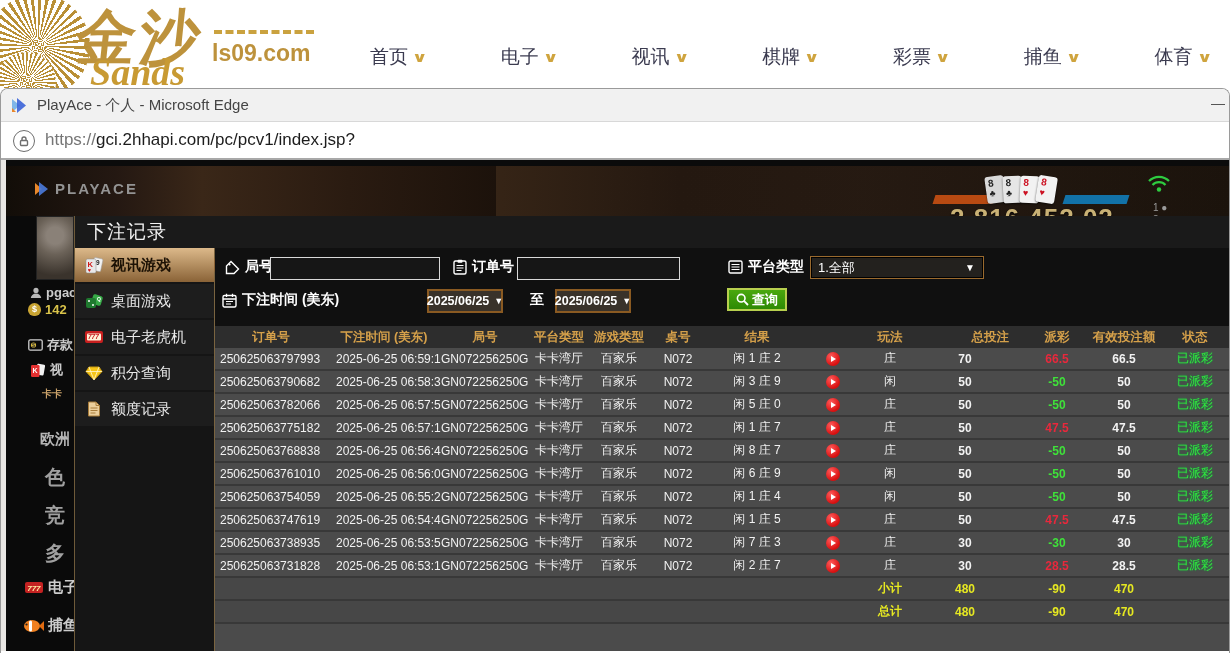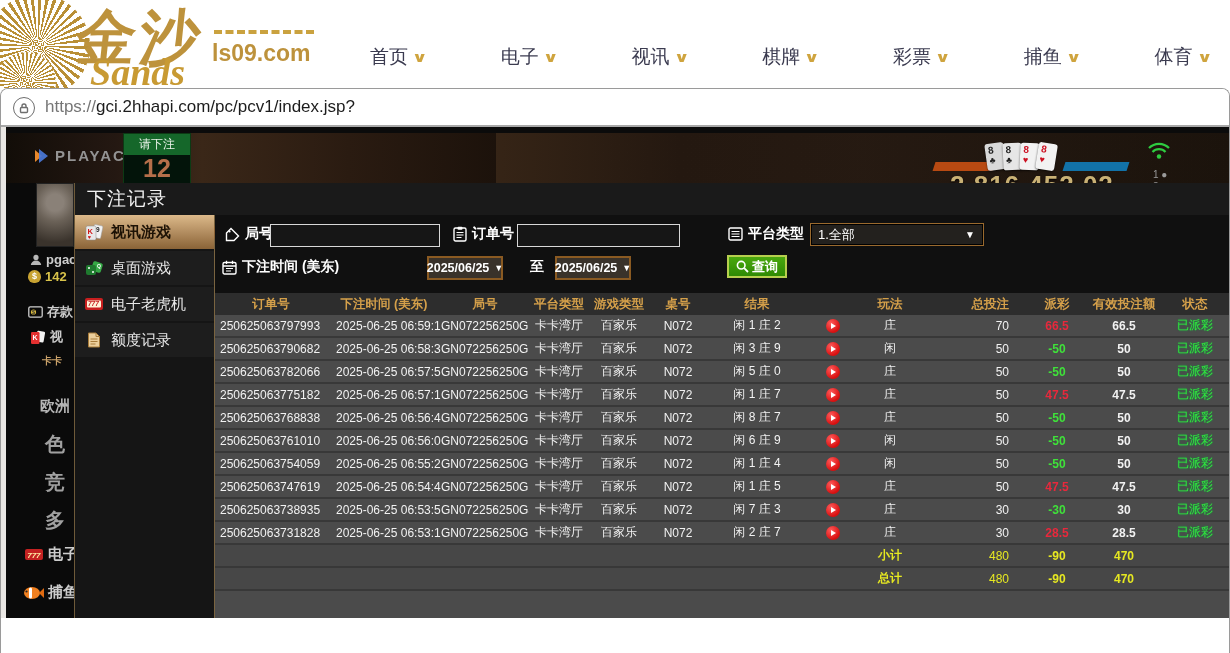--- a/index.html
+++ b/index.html
@@ -113,21 +113,21 @@
   
   #bet-table { position:absolute; left:0; right:0; top:78px; bottom:0; display:flex; flex-direction:column; background:#101010; }
   .t-grid { display:grid; grid-template-columns:112px 114px 88px 60px 60px 58px 100px 52px 62px 104px 64px 70px 1fr; align-items:center; }
   #t-head { height:22px; background:#2d2d2d; color:#d5a04a; font-weight:bold; font-size:12.5px; flex:none; }
   #t-head > div { text-align:center; }
   #t-head > div:nth-child(10) { text-align:right; padding-right:16px; }
   .t-row { height:23px; background:#4b4b4b; border-bottom:2px solid #383838; color:#f2f2f2; font-size:12px; flex:none; }
   .t-row > div { text-align:center; overflow:hidden; white-space:nowrap; }
   .t-row .c-order { text-align:left; padding-left:5px; }
   .t-row .c-time { text-align:left; padding-left:9px; }
-  .t-row .c-total { text-align:right; padding-right:16px; font-weight:normal; }
+  .t-row .c-total { padding-right:16px; font-weight:bold; }
   .t-row .c-payout { font-weight:bold; }
   .t-row .c-valid { font-weight:bold; }
   .win { color:#e8283c; } .loss { color:#3fe13a; }
   .c-status { color:#35e83c; text-shadow:0 0 2px #0a4; }
   .play-icon { width:14px; height:14px; margin:0 auto; border-radius:50%;
     background:radial-gradient(circle at 35% 30%, #ff5a5a, #d80f0f 70%); position:relative; cursor:pointer; }
   .play-icon::after { content:''; position:absolute; left:5px; top:4px;
     border-left:5px solid #fff; border-top:3px solid transparent; border-bottom:3px solid transparent; }
   .t-row.total-row { background:#474747; color:#e6e821; font-weight:bold; }
   .t-row.total-row > div { color:#e6e821; }
@@ -172,44 +172,51 @@
           <span class="chev">∨</span>
         </div>
         <div class="nav-item">
           <span>体育</span>
           <span class="chev">∨</span>
         </div>
       </div>
   </div>
 
   <div id="browser">
+    <div id="titlebar">
+      <span id="titlebar-icon">
+        <svg width="17" height="17" viewBox="0 0 17 17">
+          <polygon points="1,2 9,8.5 1,15" fill="#7fb5e8"></polygon>
+          <polygon points="6,1 15,8.5 6,16" fill="#3b63d8" opacity="0.9"></polygon>
+          <polygon points="1,11 5,15 1,15" fill="#e8872b"></polygon>
+        </svg>
+      </span>
+      <span id="window-title">PlayAce - 个人 - Microsoft Edge</span>
+      <span id="minimize-btn">—</span>
+    </div>
     <div id="urlbar">
       <span id="lock-badge">
         <svg width="12" height="12" viewBox="0 0 12 12">
           <rect x="2.5" y="5.5" width="7" height="5" rx="1" fill="none" stroke="#6e6e6e" stroke-width="1.4"></rect>
           <path d="M4 5.5 V4 a2 2 0 0 1 4 0 V5.5" fill="none" stroke="#6e6e6e" stroke-width="1.4"></path>
         </svg>
       </span>
       <span id="url-text"><span class="scheme">https://</span><span>gci.2hhapi.com/pc/pcv1/index.jsp?</span></span>
     </div>
 
     <div id="content">
       <div id="left-light-strip"></div>
 
       <div id="game-strip">
         <div id="playace-logo">
           <svg width="16" height="16" viewBox="0 0 16 16">
             <polygon points="1,2 8,8 1,14" fill="#e8872b"></polygon>
             <polygon points="5,1 14,8 5,15" fill="#4a78d8" opacity="0.92"></polygon>
           </svg>
           <span id="playace-text">PLAYACE</span>
-        </div>
-        <div id="bet-box">
-          <div id="bet-prompt">请下注</div>
-          <div id="bet-countdown">12</div>
         </div>
         <div id="bar-orange"></div>
         <div id="bar-blue"></div>
         <div id="cards">
             <span class="card black"><span>8</span><span class="suit">♣</span></span>
             <span class="card black"><span>8</span><span class="suit">♣</span></span>
             <span class="card red"><span>8</span><span class="suit">♥</span></span>
             <span class="card red"><span>8</span><span class="suit">♥</span></span>
           </div>
         <div id="big-amount">2,816,452.02</div>
@@ -326,20 +333,29 @@
                   <svg width="20" height="16" viewBox="0 0 20 16">
                     <rect x="1" y="2" width="18" height="12" rx="2" fill="#c81f1f"></rect>
                     <rect x="3" y="4.5" width="14" height="7" rx="1" fill="#fff3d8"></rect>
                     <text x="4" y="10.4" font-size="6.5" fill="#c81f1f" font-weight="bold" font-style="italic">777</text>
                   </svg>
                 </span>
                 <span>电子老虎机</span>
               </div>
               <div class="menu-item">
                 <span class="mi-icon">
+                  <svg width="18" height="15" viewBox="0 0 18 15">
+                    <polygon points="4,1 14,1 17,5.5 9,14 1,5.5" fill="#f5c518" stroke="#c79a10" stroke-width="1"></polygon>
+                    <path d="M1 5.5 H17 M4 1 L9 14 L14 1" fill="none" stroke="#fff8d0" stroke-width="0.8"></path>
+                  </svg>
+                </span>
+                <span>积分查询</span>
+              </div>
+              <div class="menu-item">
+                <span class="mi-icon">
                   <svg width="14" height="16" viewBox="0 0 14 16">
                     <path d="M1.5 1 H9 L12.5 4.5 V15 H1.5 Z" fill="#eccf9c" stroke="#a87c3a" stroke-width="1"></path>
                     <path d="M9 1 V4.5 H12.5" fill="none" stroke="#a87c3a" stroke-width="1"></path>
                     <path d="M3.5 7 H10.5 M3.5 9.5 H10.5 M3.5 12 H8.5" stroke="#a87c3a" stroke-width="1"></path>
                   </svg>
                 </span>
                 <span>额度记录</span>
               </div>
             </div>
           <div id="modal-content">

